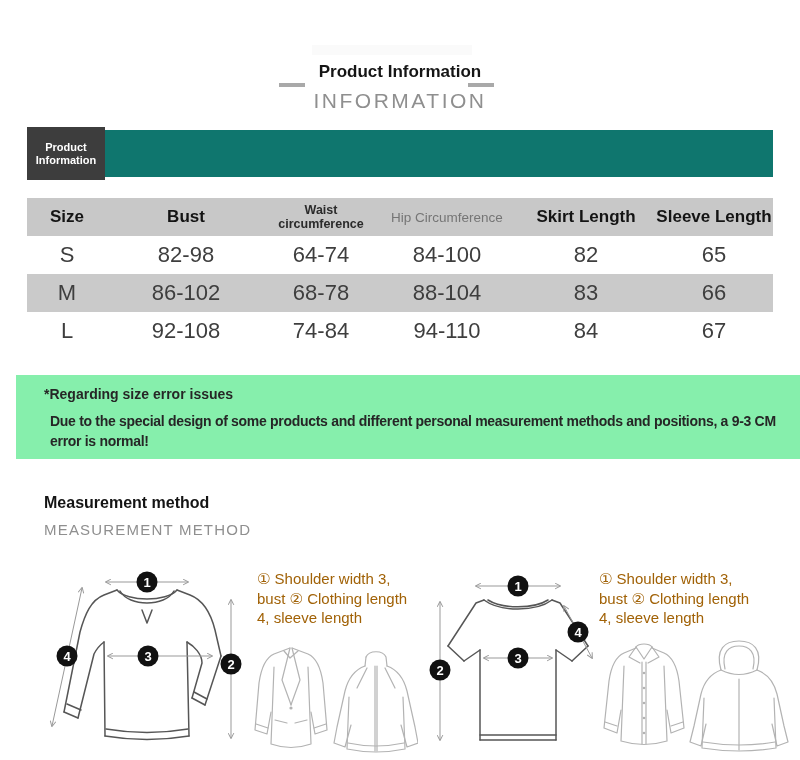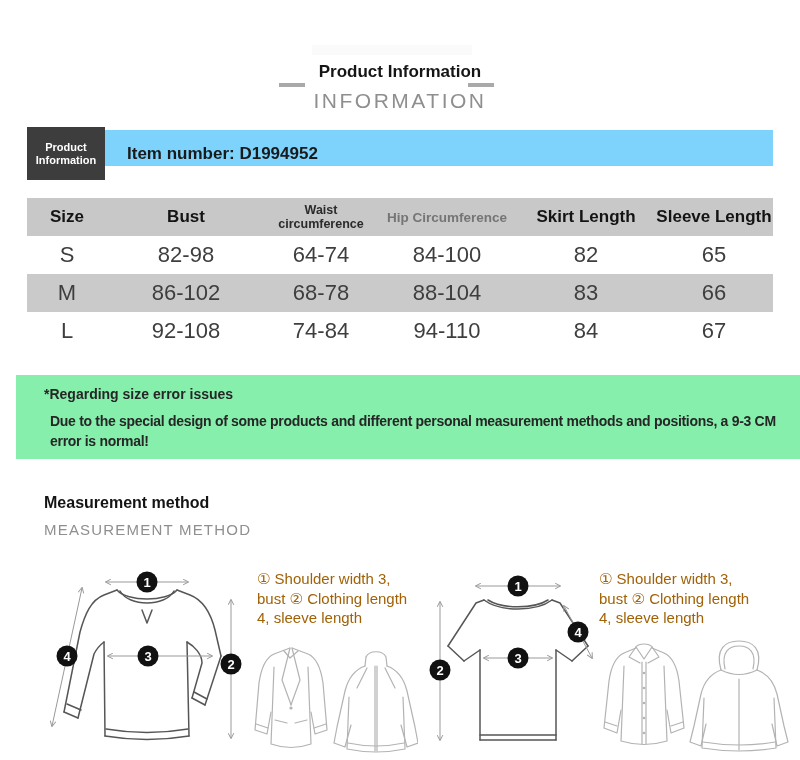--- a/index.html
+++ b/index.html
@@ -15,35 +15,35 @@
   
   .page-title{position:absolute;top:30px;left:0;width:100%;text-align:center;
     font-size:17px;font-weight:bold;color:#151515;}
   .dash{position:absolute;top:51px;width:26px;height:4px;background:#a9a9a9;}
   .dash-left{left:279px;}
   .dash-right{left:468px;}
   .page-subtitle{position:absolute;top:57px;left:0;width:100%;text-align:center;
     font-size:21px;color:#8f8f8f;letter-spacing:2.5px;}
 
   
-  .item-bar{position:absolute;left:27px;top:98px;width:746px;height:36px;background:#7dd3fc;}
+  .item-bar{position:absolute;left:27px;top:98px;width:746px;height:47px;background:#0f766e;}
   .badge{position:absolute;left:0;top:-3px;width:78px;height:53px;background:#3d3d3d;
     color:#fff;display:flex;flex-direction:column;justify-content:center;align-items:center;
     font-size:11px;font-weight:bold;line-height:13px;text-align:center;}
   .item-number{margin-left:100px;line-height:47px;font-size:17px;font-weight:bold;color:#1a1a1a;}
 
   
   .size-table{position:absolute;left:27px;top:166px;width:746px;border-collapse:collapse;table-layout:fixed;}
   .size-table th,.size-table td{text-align:center;padding:0;vertical-align:middle;}
   .size-table thead tr{height:38px;background:#c8c8c8;padding-left:12px;}
   .size-table tbody tr{height:38px;}
   .size-table tbody tr.row-alt{background:#cacaca;}
   th.h-big{font-size:17px;font-weight:bold;color:#141414;}
   th.h-small-dark{font-size:12.5px;font-weight:bold;color:#2b2b2b;}
-  th.h-small-gray{font-size:13.5px;font-weight:bold;color:#757575;}
+  th.h-small-gray{font-size:13.5px;font-weight:normal;color:#757575;}
   .size-table td{font-size:22px;font-weight:normal;color:#3e3e3e;}
 
   
   .note-box{position:absolute;left:16px;top:343px;width:785px;height:84px;background:#86efac;
     box-sizing:border-box;padding:11px 5px 0 28px;}
   .note-title{margin:0 0 9px 0;font-size:14px;font-weight:bold;color:#262626;}
   .note-body{margin:0 0 0 6px;font-size:14px;font-weight:bold;color:#262626;
     line-height:20px;letter-spacing:-0.3px;}
 
   
@@ -79,21 +79,20 @@
   <div class="page-title">Product Information</div>
   <div class="dash dash-left"></div>
   <div class="dash dash-right"></div>
   <div class="page-subtitle">INFORMATION</div>
 
   <div class="item-bar">
     <div class="badge">
       <span>Product</span>
       <span>Information</span>
     </div>
-    <div class="item-number">Item number: D1994952</div>
   </div>
 
   <table class="size-table">
     <colgroup>
       <col style="width:80px">
         <col style="width:158px">
         <col style="width:112px">
       <col style="width:140px">
         <col style="width:138px">
         <col style="width:118px">

